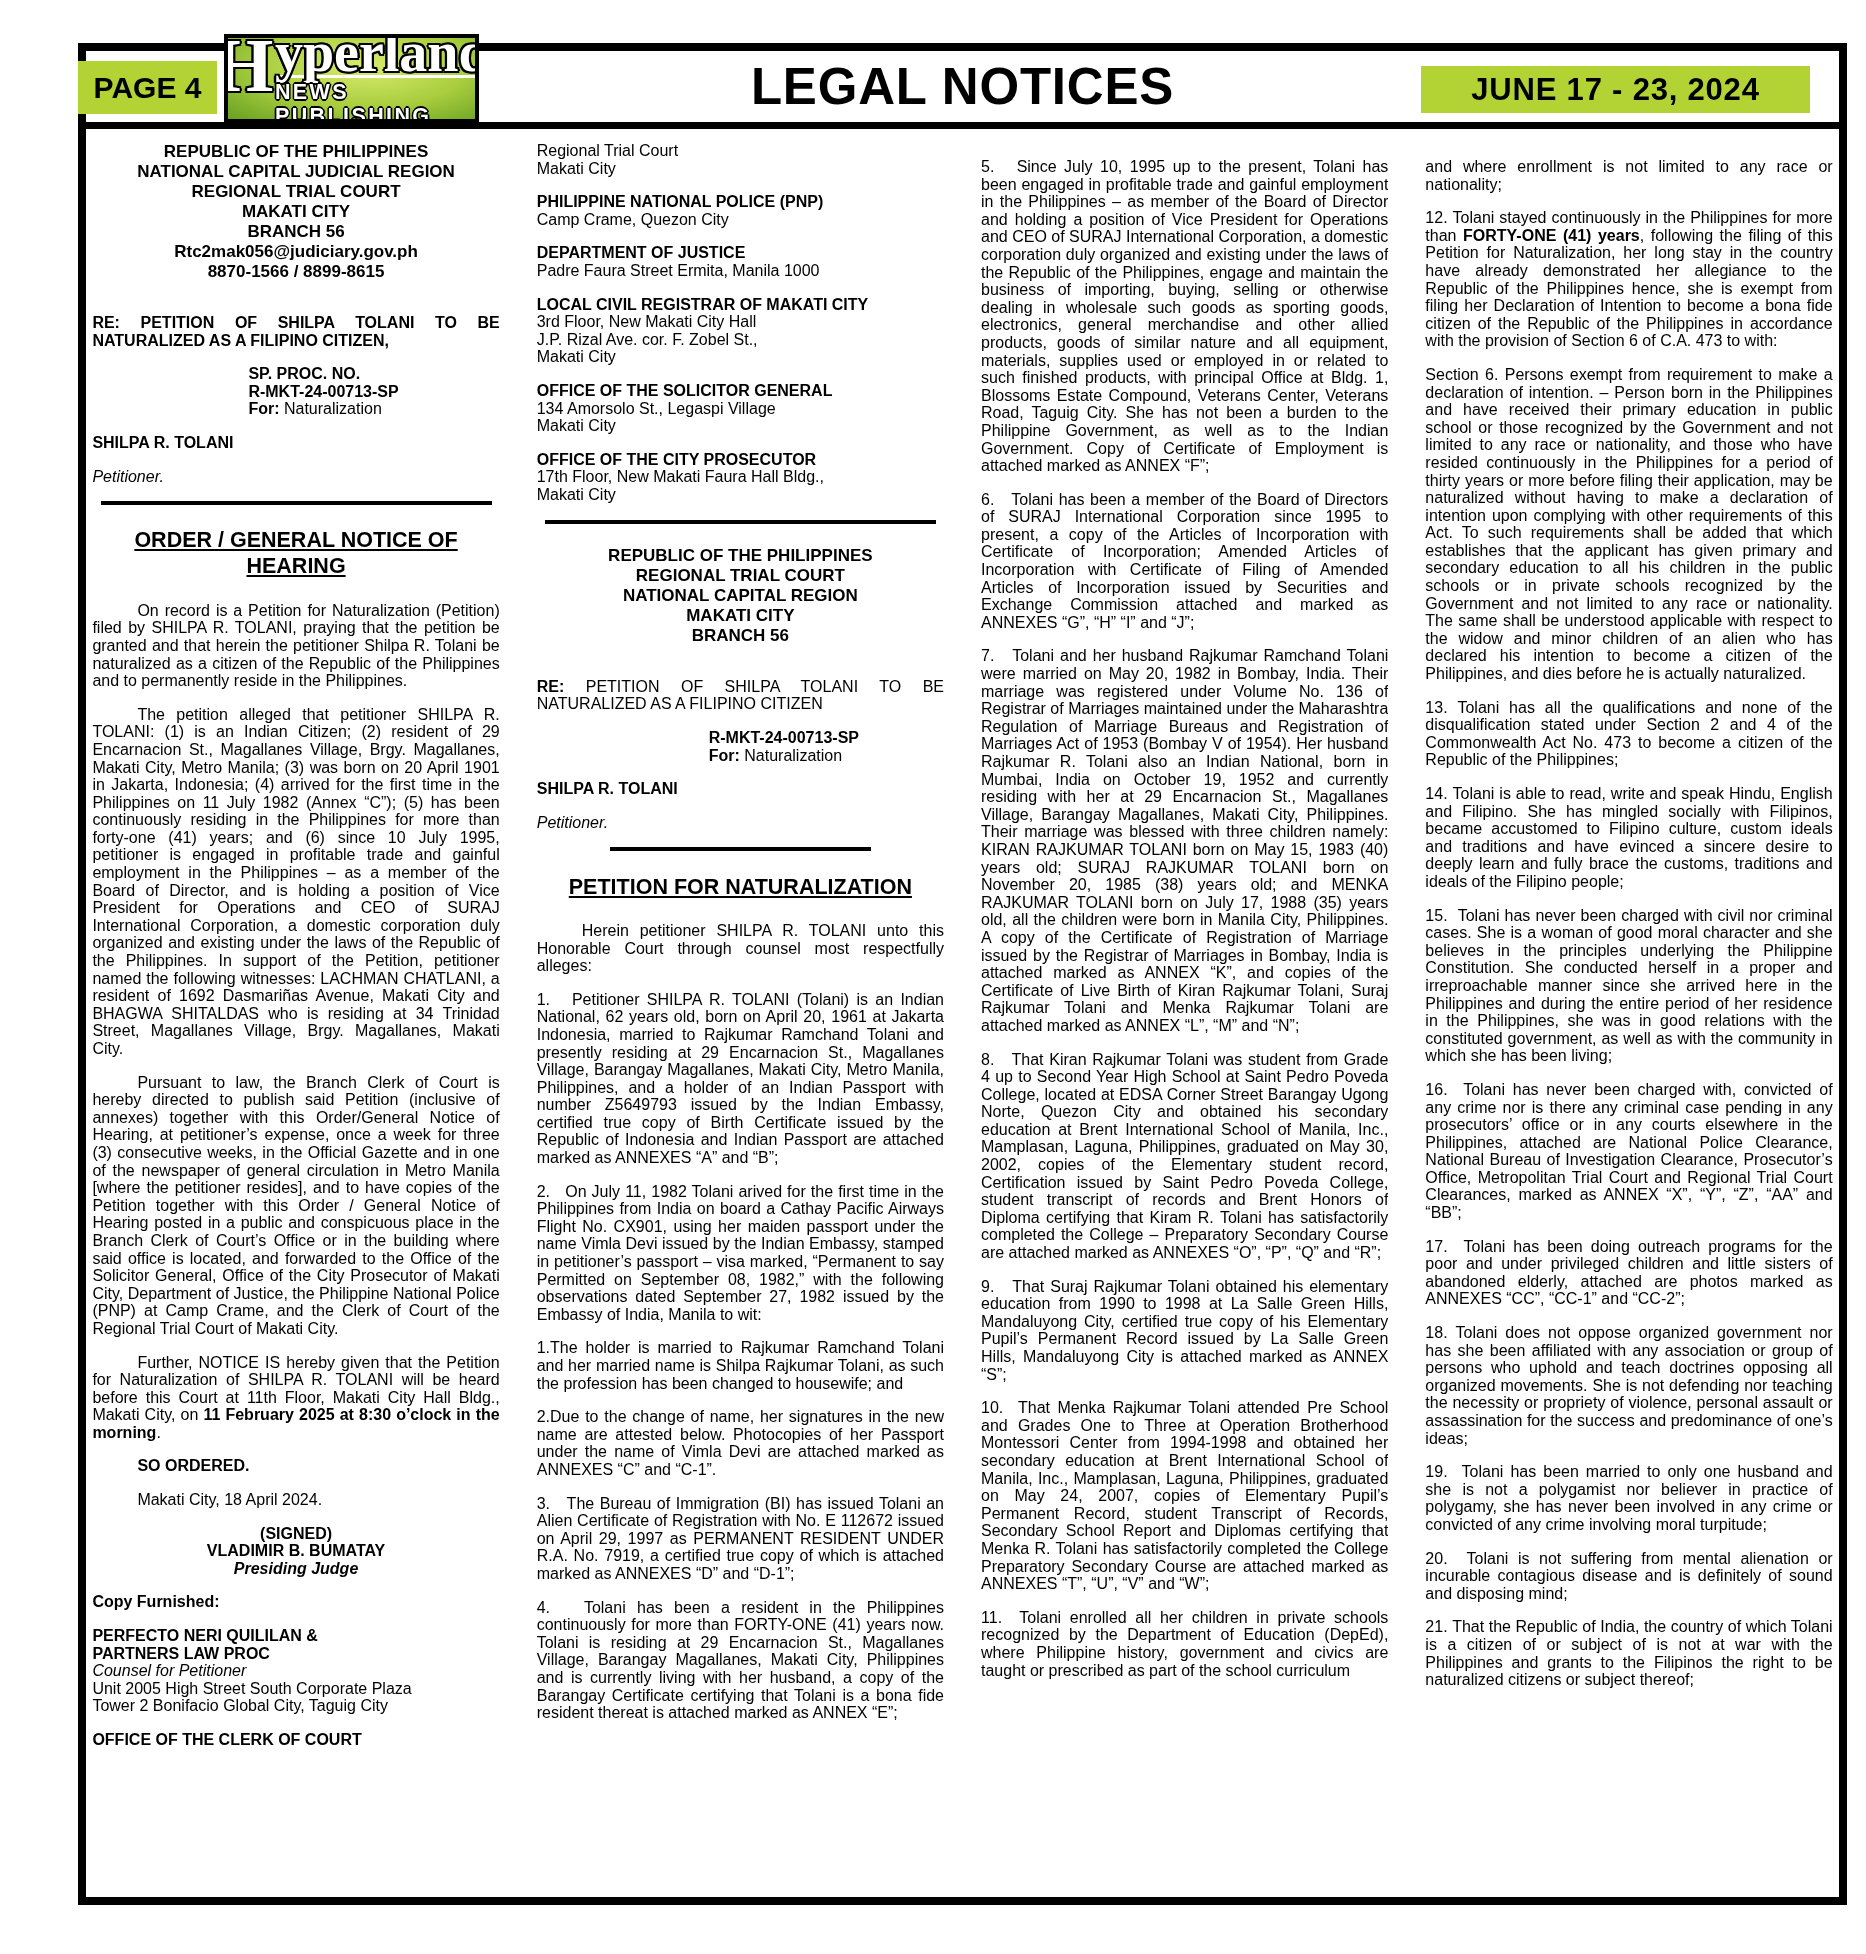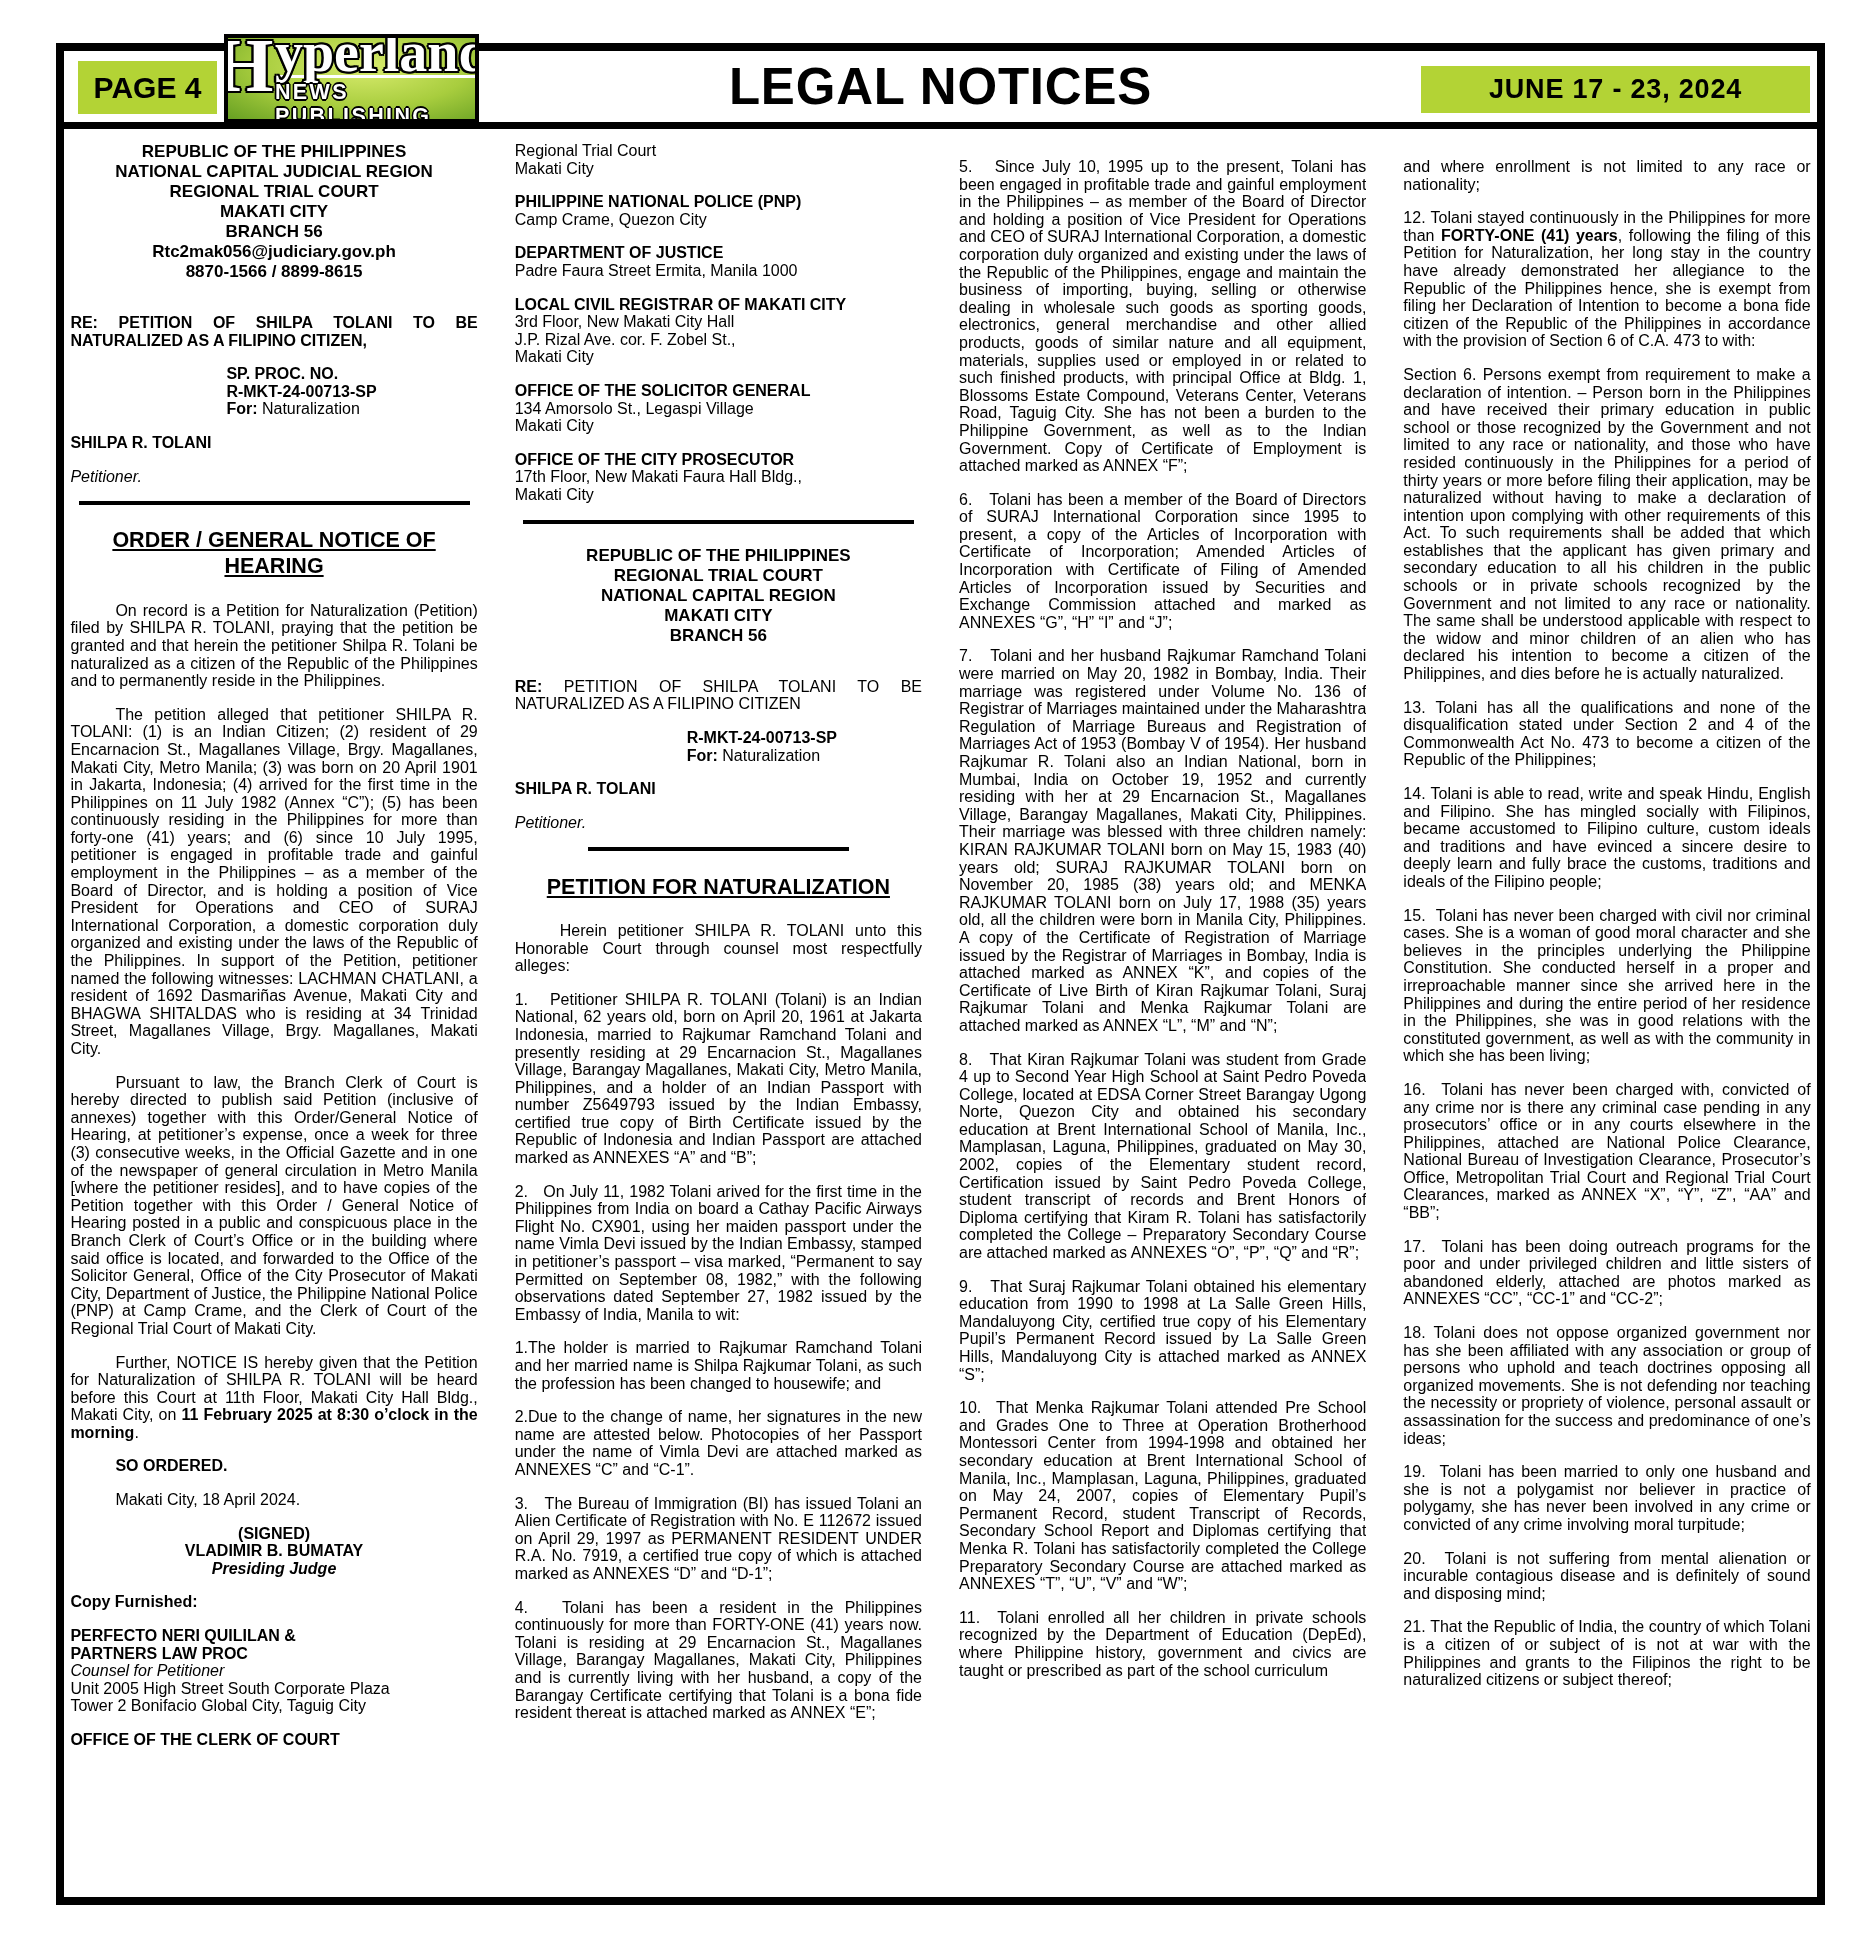--- a/index.html
+++ b/index.html
@@ -1,26 +1,26 @@
 <!DOCTYPE html>
 <html style="font-size:12.8px"><head>
 <meta charset="utf-8">
 <style>
   html,body{margin:0;padding:0;background:#ffffff;}
   .page{position:relative;width:1867px;height:1954px;background:#ffffff;
         font-family:"Liberation Sans",sans-serif;color:#000;}
-  .frame{position:absolute;left:56px;top:43px;width:1769px;height:1862px;
+  .frame{position:absolute;left:78px;top:43px;width:1769px;height:1862px;
          border:8px solid #000;box-sizing:border-box;background:#fff;}
   .header-strip{position:absolute;left:0;top:0;right:0;height:71px;border-bottom:7.2px solid #000;background:#fff;}
   .page-title{position:absolute;left:0;right:0;top:6.4px;text-align:center;
               font-size:51px;font-weight:bold;letter-spacing:0.8px;}
   .badge{position:absolute;background:#b3d335;display:flex;align-items:center;justify-content:center;
          font-weight:bold;color:#000;}
   .page-badge{left:78px;top:61px;width:139px;height:53px;font-size:30px;}
-  .date-badge{left:1421px;top:66px;width:389px;height:47px;font-size:27px;letter-spacing:0.8px;}
+  .date-badge{left:1421px;top:66px;width:389px;height:47px;font-size:31px;letter-spacing:0.8px;}
   .logo{position:absolute;left:224px;top:34px;width:255px;height:89px;border:4px solid #000;box-sizing:border-box;
         background:radial-gradient(ellipse at 55% 35%,#d9ec6e 0%,#a8cd3e 55%,#67a022 100%);
         display:flex;align-items:center;justify-content:center;overflow:hidden;}
   .logo-inner{display:flex;align-items:flex-start;}
   .logo-h{font-family:"Liberation Serif",serif;font-weight:bold;color:#fff;font-size:77px;line-height:70px;
           text-shadow:-2.4px 0 #000,2.4px 0 #000,0 -2.4px #000,0 2.4px #000,-1.6px -1.6px #000,1.6px 1.6px #000,1.6px -1.6px #000,-1.6px 1.6px #000;}
   .logo-right{display:flex;flex-direction:column;align-items:flex-start;margin-left:1.6px;margin-top:1.6px;}
   .logo-title{font-family:"Liberation Serif",serif;font-weight:bold;color:#fff;font-size:56px;line-height:43px;
           border-bottom:3.2px solid #fff;padding-bottom:0.8px;
           text-shadow:-2.4px 0 #000,2.4px 0 #000,0 -2.4px #000,0 2.4px #000,-1.6px -1.6px #000,1.6px 1.6px #000,1.6px -1.6px #000,-1.6px 1.6px #000;text-align:right;}

